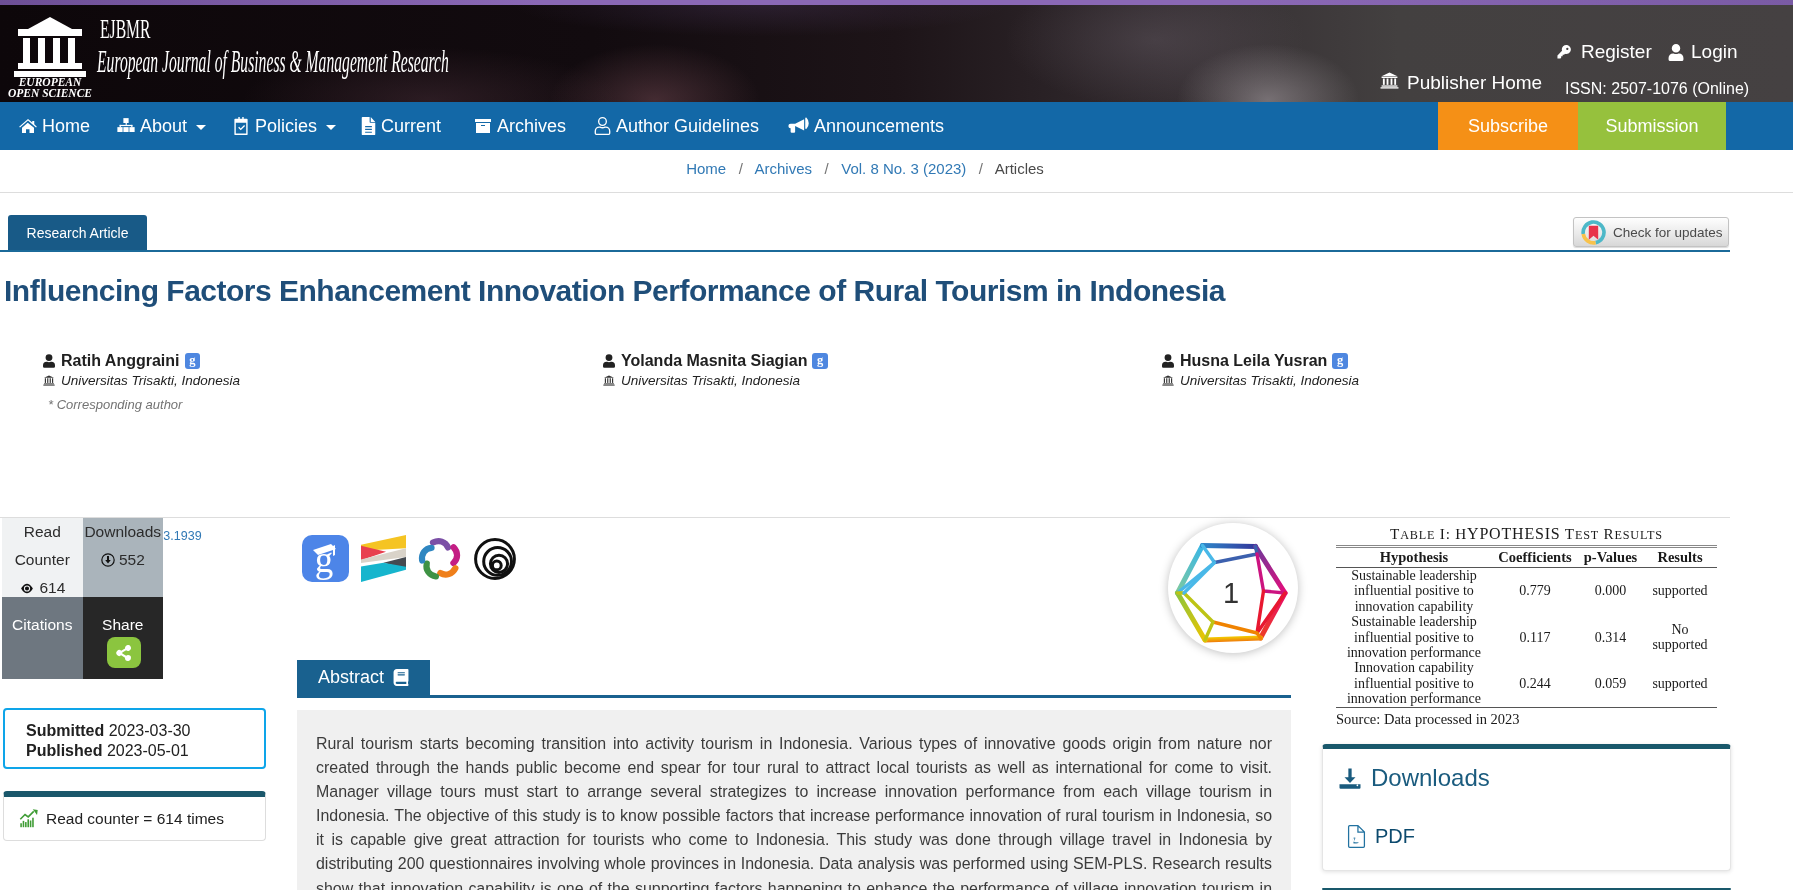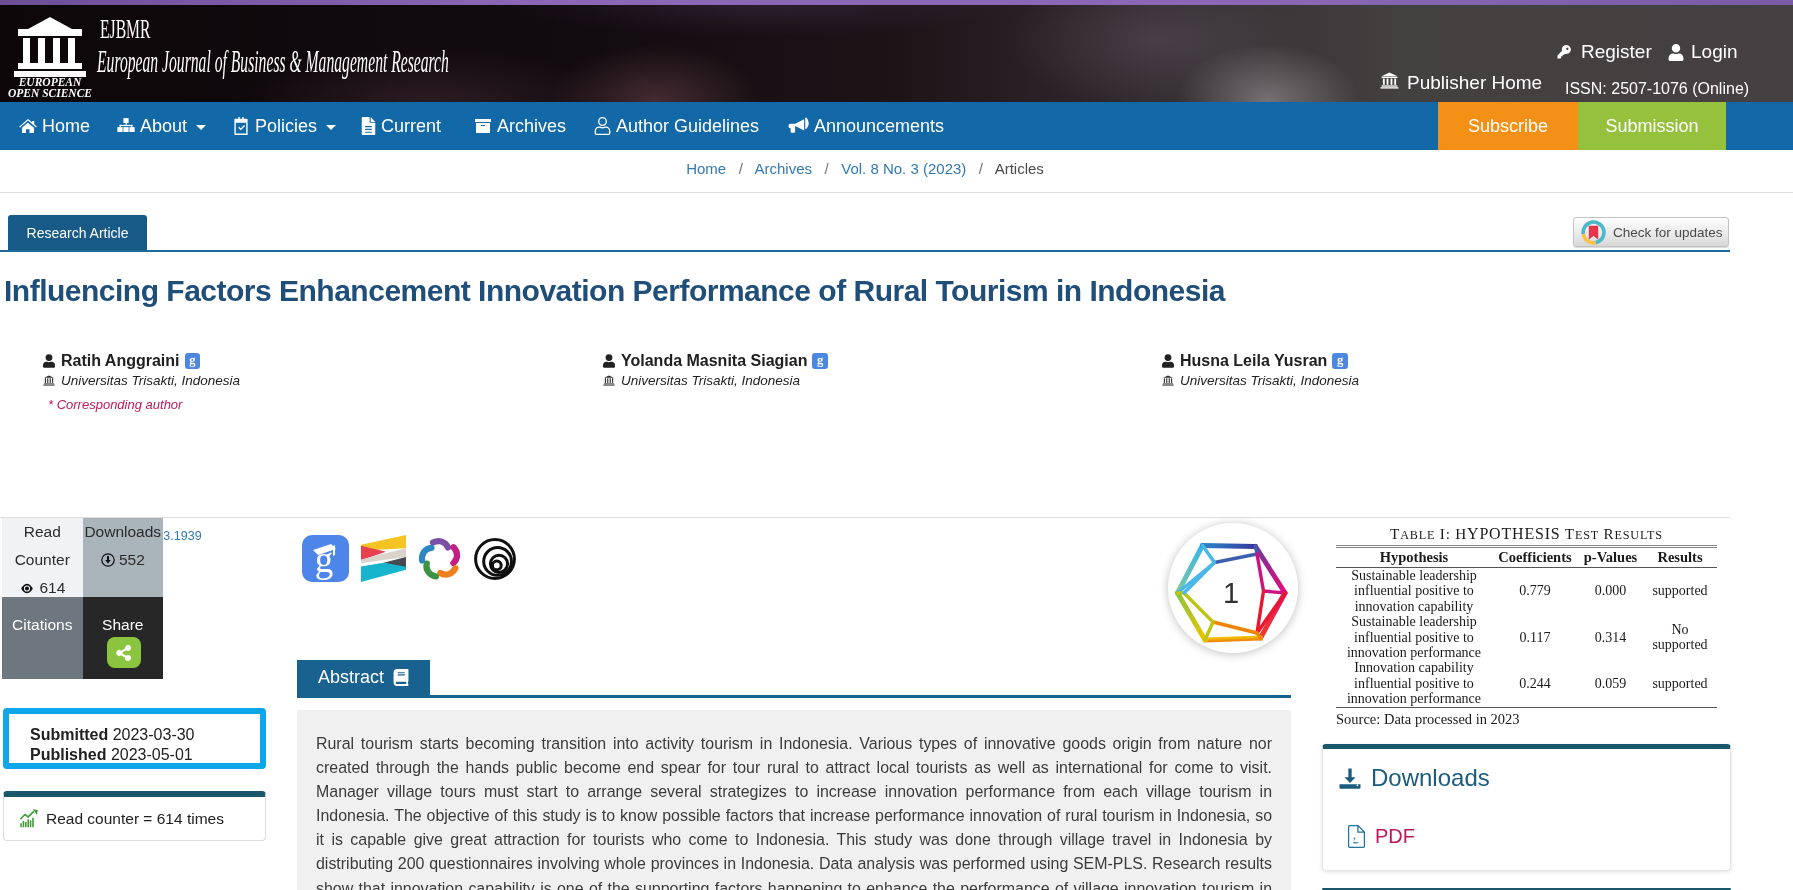--- a/index.html
+++ b/index.html
@@ -51,37 +51,37 @@
 #checkbtn { position:absolute; top:217px; left:1573px; width:156px; height:30px; border:1px solid #c3c3c3; border-radius:3px;
   background:linear-gradient(#fefefe,#e8e8e8 60%,#d7d7d7); display:flex; align-items:center; padding-left:7px; gap:7px;
   font-size:13.5px; color:#4a4a4a; box-shadow:0 1px 1px rgba(0,0,0,.15);}
 
 
 #title { position:absolute; top:274px; left:4px; font-size:30px; letter-spacing:-0.5px; font-weight:bold; color:#1f4e79; }
 .auth-name { position:absolute; font-size:16px; font-weight:bold; color:#202020; display:flex; align-items:center; gap:6px;}
 .gbadge { display:inline-block; width:15.5px; height:15.5px; background:#4e87e0; border-radius:3px; color:#fff;
   font-family:"Liberation Serif",serif; font-size:12.5px; text-align:center; line-height:15.5px; margin-left:-1px; }
 .auth-aff { position:absolute; font-size:13.5px; font-style:italic; color:#222; display:flex; align-items:center; gap:6px; }
-#corresp { position:absolute; top:397px; left:48px; font-size:13px; font-style:italic; color:#be185d; }
+#corresp { position:absolute; top:397px; left:48px; font-size:13px; font-style:italic; color:#737373; }
 #doirow { position:absolute; top:478px; left:4px; display:flex; align-items:center; gap:8px; font-size:12.5px;margin-top:48px; }
 #doirow a { color:#3179b5; text-decoration:none; }
 #hr2 { position:absolute; top:517px; left:0px; width:1730px; height:1px; background:#ddd; }
 
 
 #metrics { position:absolute; top:518px; left:2px; width:161px; }
 .mcell { position:absolute; width:80.5px; text-align:center; font-size:15.5px; line-height:28px; color:#2c2c2c; }
 #m-read { left:0; top:0; height:79px; background:#f0f2f3; padding-top:0px;}
 #m-dl { left:80.5px; top:0; height:79px; background:#aab4bb; padding-top:0px;}
 #m-cit { left:0; top:79px; height:82px; background:#6e7780; color:#fff; padding-top:14px;}
 #m-share { left:80.5px; top:79px; height:82px; background:#272727; color:#fff; padding-top:14px;}
 #sharebtn { position:absolute; left:24px; top:40px; width:34px; height:31px; background:#8bc53f; border-radius:8px;
   display:flex; align-items:center; justify-content:center; }
 
 
-#card-dates { position:absolute; top:708px; left:3px; width:263px; height:61px; background:#fff; border:6px solid #0ea5e9;
+#card-dates { position:absolute; top:708px; left:3px; width:263px; height:61px; background:#fff; border:2px solid #0ea5e9;
   border-radius:4px; font-size:16px; color:#212121; padding:11px 0 0 21px; line-height:20px; }
 #card-read { position:absolute; top:791px; left:3px; width:263px; height:50px; background:#fff; border:1px solid #ddd;
   border-top:6px solid #1a576b; border-radius:4px; font-size:15.5px; color:#212121; display:flex; align-items:center; gap:7px; padding-left:15px;}
 
 
 #svcicons { position:absolute; top:535px; left:302px; display:flex; gap:11px; align-items:center;}
 
 
 #dimbadge { position:absolute; top:523px; left:1168px; width:130px; height:130px; border-radius:50%; background:#fff;
   box-shadow:0 1px 10px rgba(0,0,0,.25); }
@@ -101,21 +101,21 @@
 #thead { display:flex; font-weight:bold; font-size:14.5px; text-align:center;
   border-top:3px double #888; border-bottom:1px solid #555; padding:1px 0; margin-top:2px;}
 .trow { display:flex; font-size:14px; line-height:15.4px; text-align:center; align-items:center; }
 .c1 { width:156px; } .c2 { width:86px; } .c3 { width:65px; } .c4 { width:74px; }
 #tsrc { font-size:14.5px; margin-top:3px; }
 
 
 #card-dl { position:absolute; top:744px; left:1322px; width:409px; height:127px; background:#fff;
   border:1px solid #e5e5e5; border-top:5px solid #19586b; border-radius:4px; box-shadow:0 1px 4px rgba(0,0,0,.12); }
 #dlhead { position:absolute; top:15px; left:15px; font-size:24px; color:#1a5b7e; display:flex; align-items:center; gap:9px;}
-#pdfrow { position:absolute; top:76px; left:24px; font-size:20px; color:#be185d; display:flex; align-items:center; gap:9px;}
+#pdfrow { position:absolute; top:76px; left:24px; font-size:20px; color:#0c4a6e; display:flex; align-items:center; gap:9px;}
 #card-next { position:absolute; top:888px; left:1322px; width:409px; height:2px; background:#19586b; border-radius:2px;}
 </style>
 </head>
 <body>
 <div id="page">
   <div id="topstrip"></div>
   <div id="header">
     <svg id="logo-building" width="72" height="61" viewBox="0 0 72 61">
       <polygon points="36,1 58,13 14,13" fill="#fff"></polygon>
       <rect x="4" y="13" width="64" height="7" fill="#fff"></rect>

